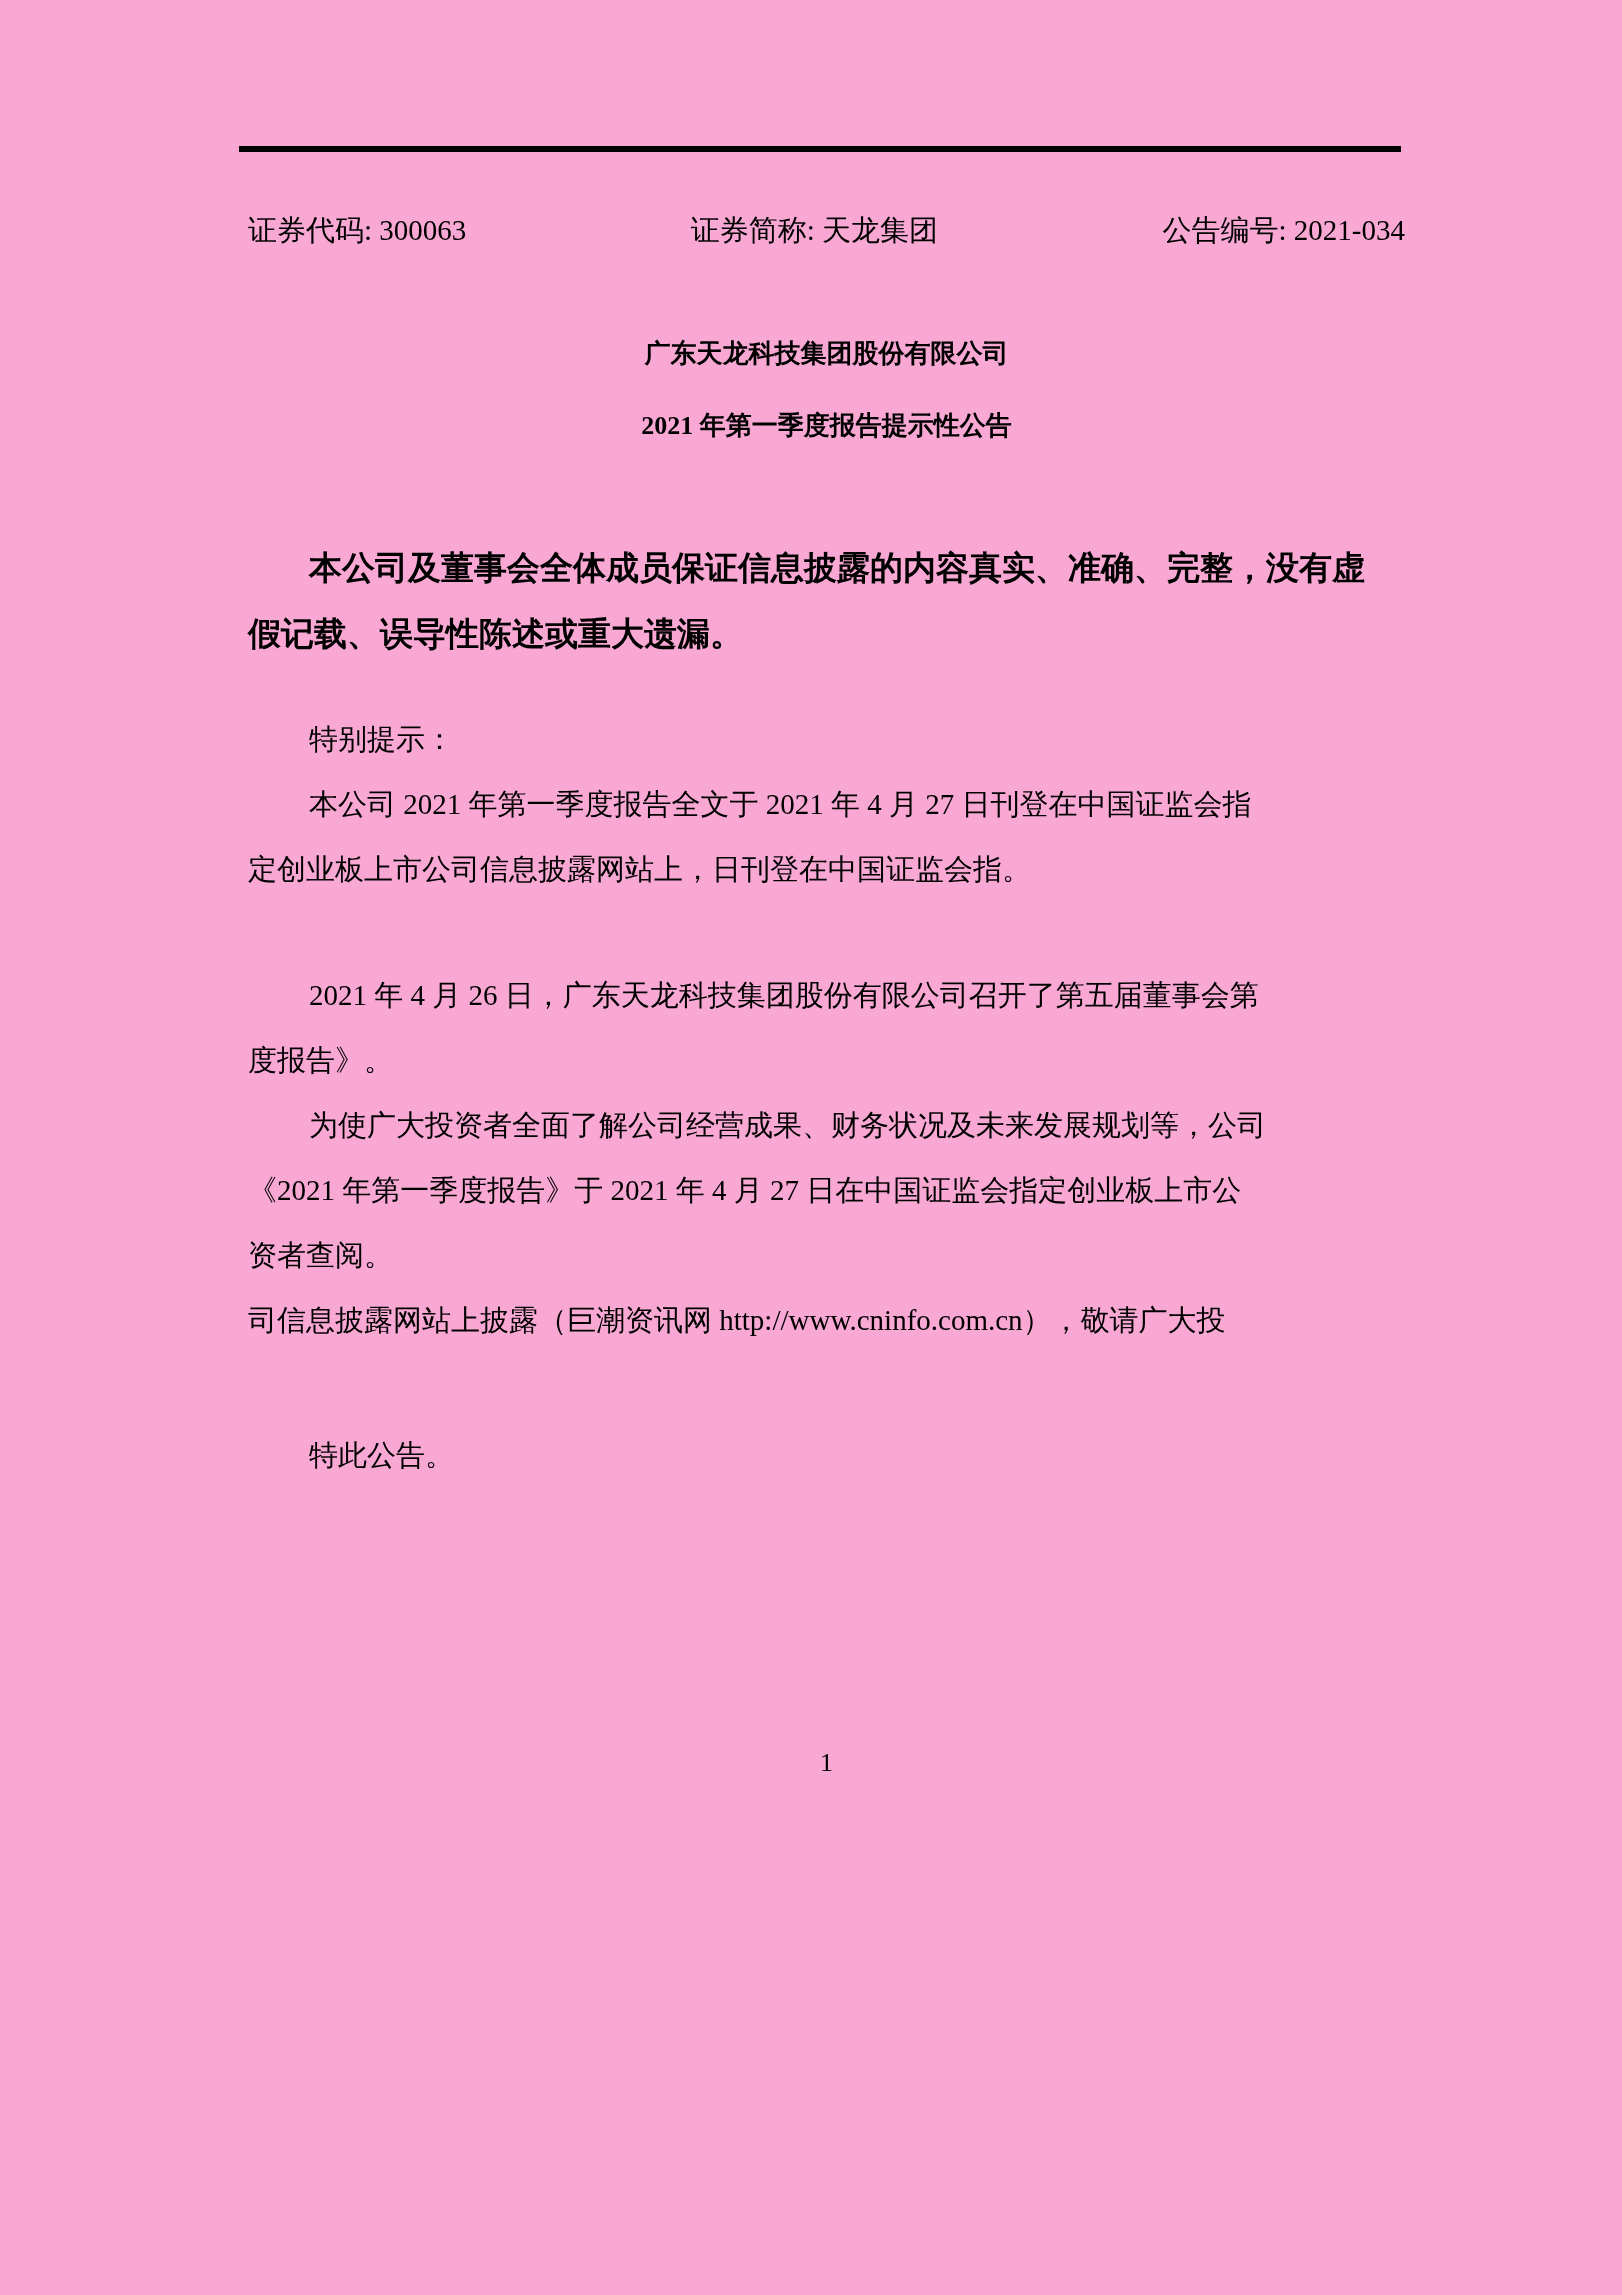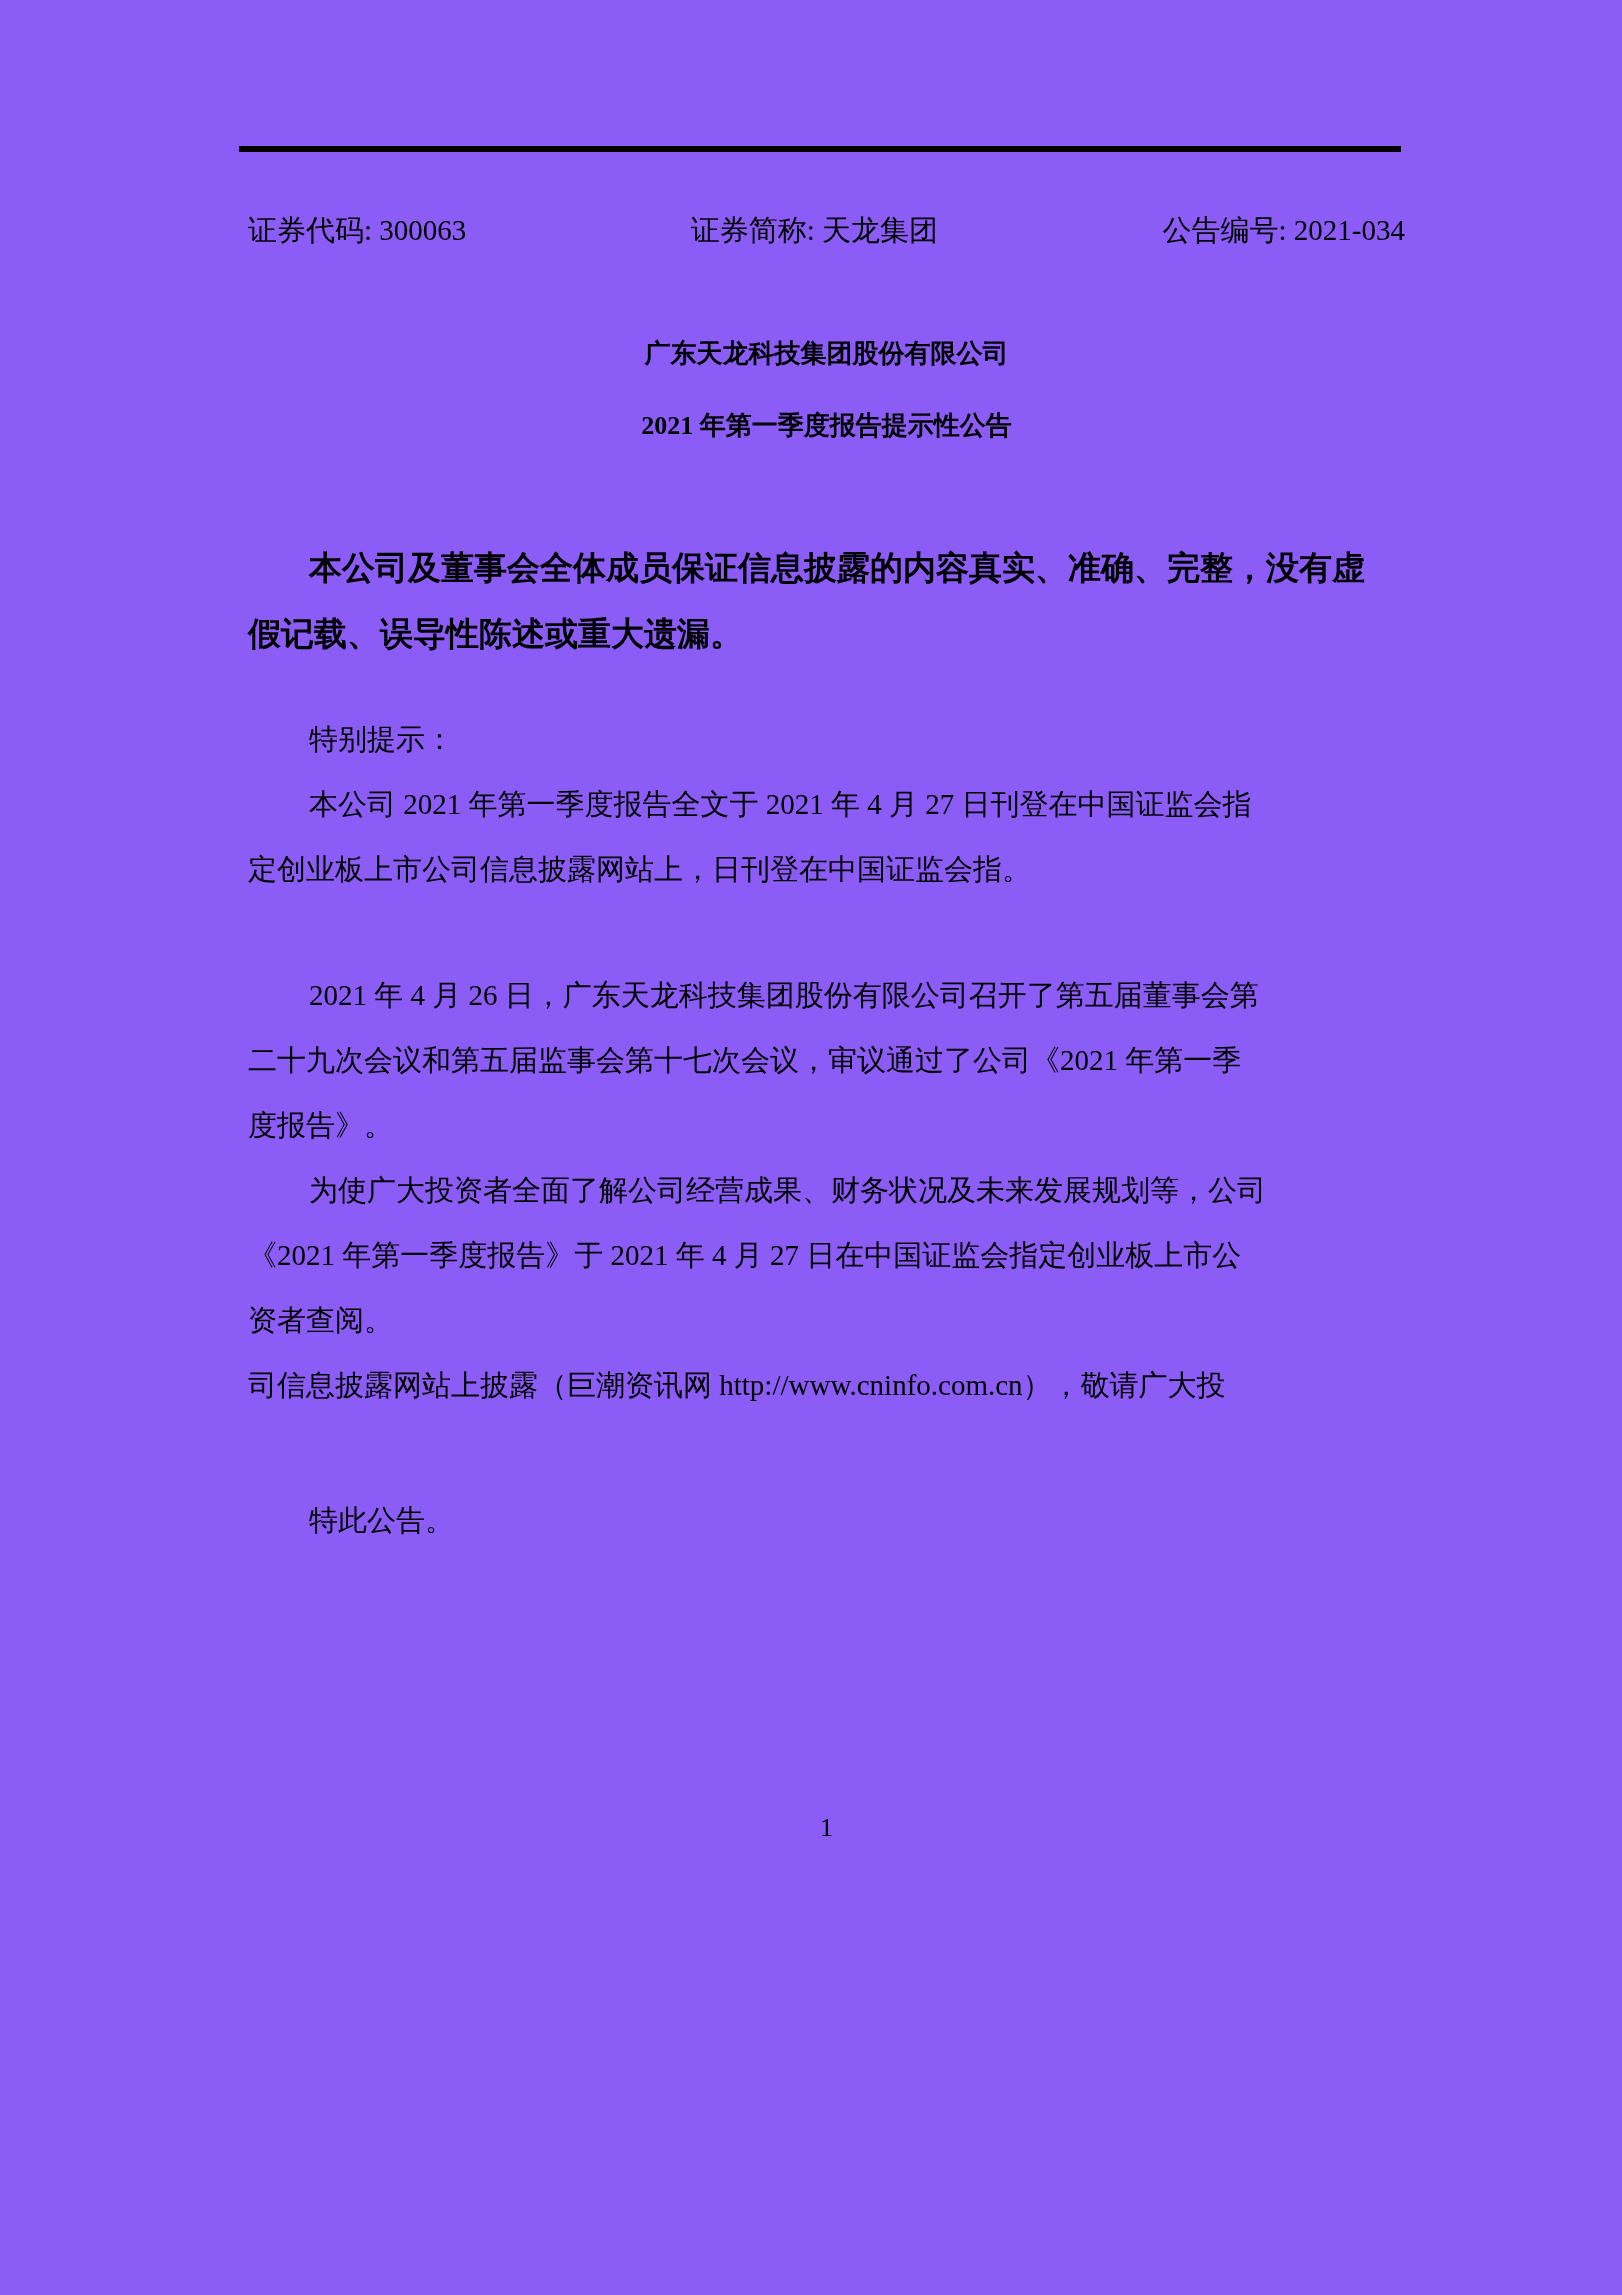--- a/index.html
+++ b/index.html
@@ -4,21 +4,21 @@
 <style>
   html, body {
     margin: 0;
     padding: 0;
     background: #ffffff;
   }
   .page {
     position: relative;
     width: 1623px;
     height: 2295px;
-    background: #8b5cf6;
+    background: #f9a8d4;
     color: #000000;
     font-family: "Liberation Serif", "DejaVu Serif", serif;
     overflow: hidden;
   }
   .top-rule {
     height: 6.1px;
     background: #000000;
     margin: 146px 222px 0 239px;
   }
   .header-row {
@@ -94,21 +94,20 @@
   </div>
 
   <div class="block notice-block">
     <div class="line indent">特别提示：</div>
     <div class="line indent">本公司 2021 年第一季度报告全文于 2021 年 4 月 27 日刊登在中国证监会指</div>
     <div class="line">定创业板上市公司信息披露网站上，日刊登在中国证监会指。</div>
   </div>
 
   <div class="block meeting-block">
     <div class="line indent">2021 年 4 月 26 日，广东天龙科技集团股份有限公司召开了第五届董事会第</div>
-    <div class="line">二十九次会议和第五届监事会第十七次会议，审议通过了公司《2021 年第一季</div>
     <div class="line">度报告》。</div>
   </div>
 
   <div class="block disclosure-block">
     <div class="line indent">为使广大投资者全面了解公司经营成果、财务状况及未来发展规划等，公司</div>
     <div class="line">《2021 年第一季度报告》于 2021 年 4 月 27 日在中国证监会指定创业板上市公</div>
     <div class="line">资者查阅。</div>
     <div class="line">司信息披露网站上披露（巨潮资讯网 http://www.cninfo.com.cn），敬请广大投</div>
   </div>
 

